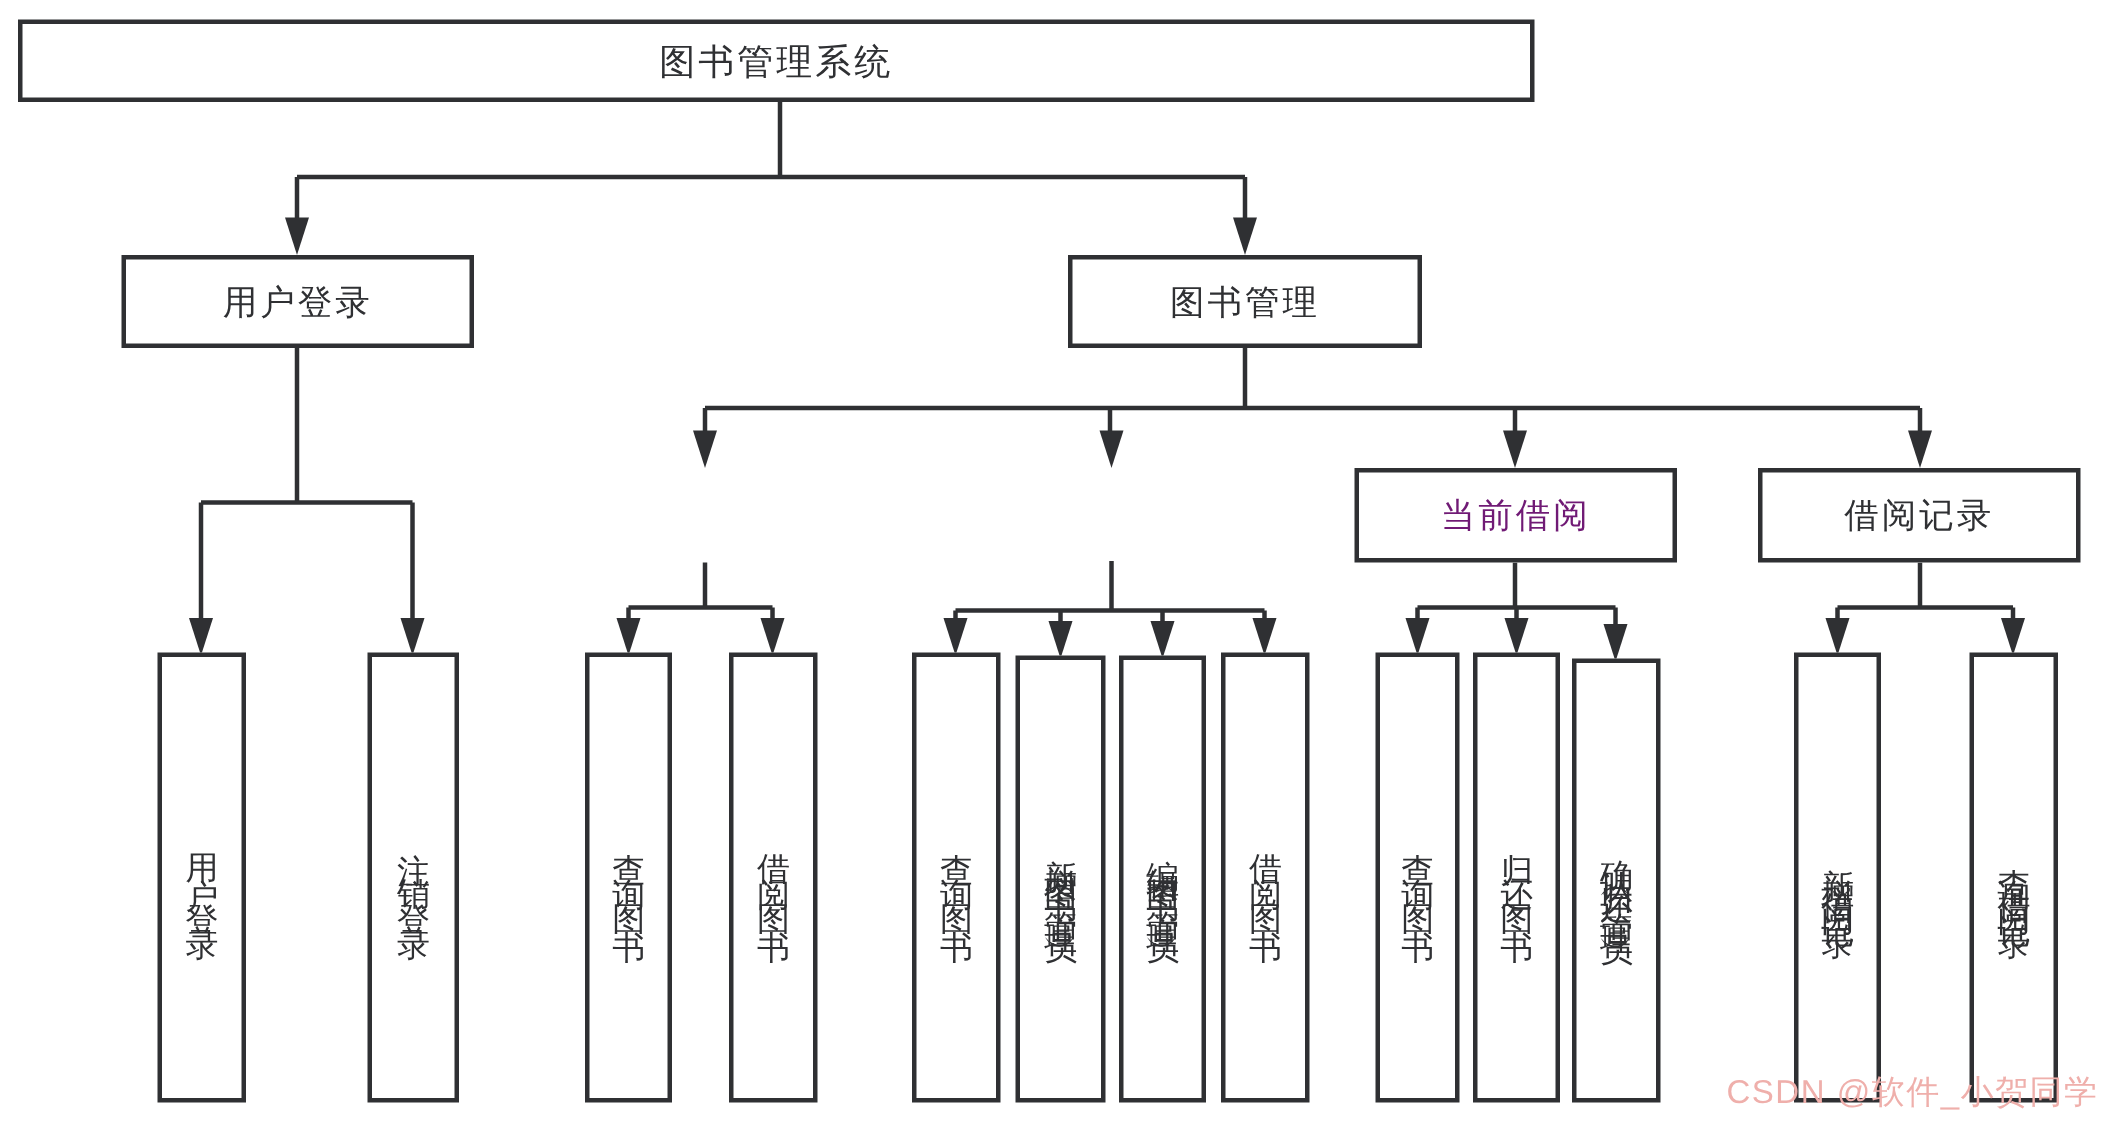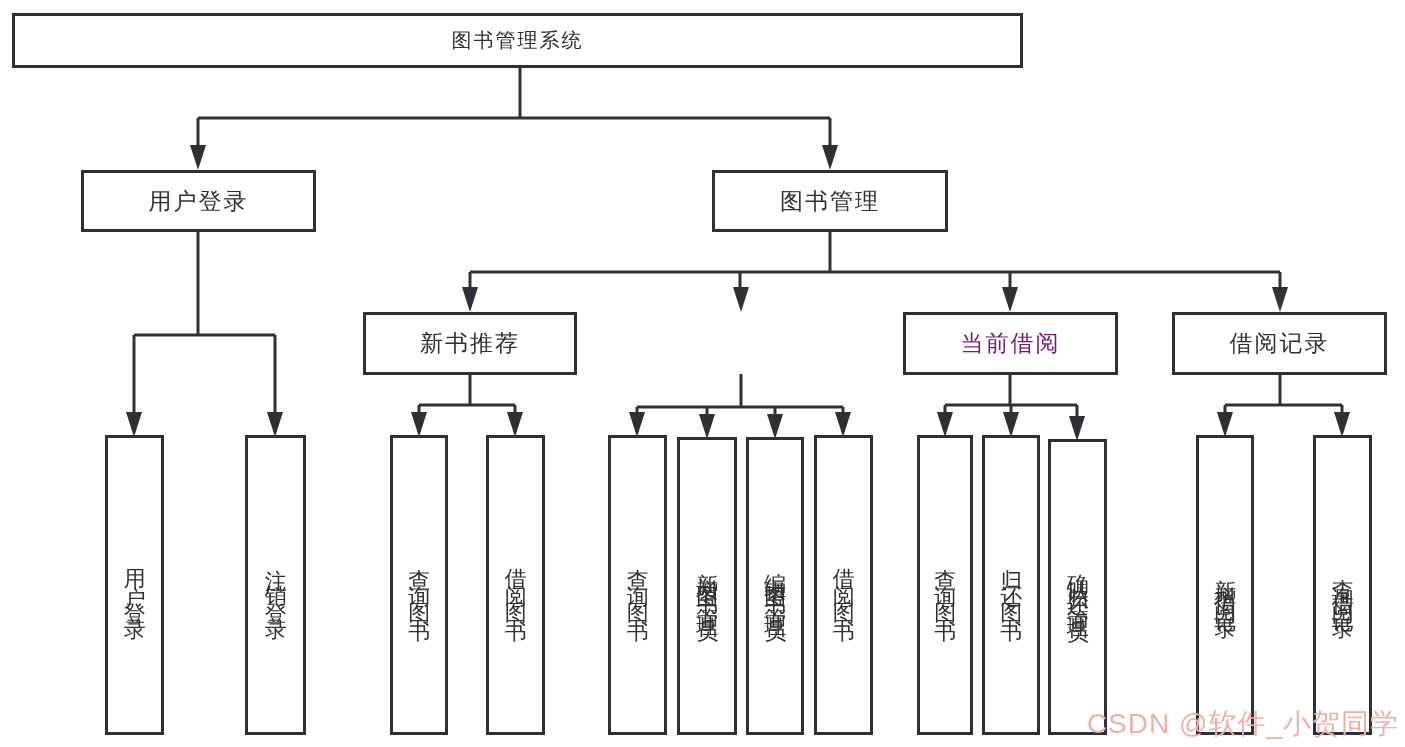--- a/index.html
+++ b/index.html
@@ -6,21 +6,21 @@
   .stage{
     position:relative;width:1405px;height:747px;background:#ffffff;
     font-family:"Liberation Sans","DejaVu Sans",sans-serif;overflow:hidden;
   }
   .connectors{position:absolute;left:0;top:0;width:1405px;height:747px;}
   .box{
     position:absolute;box-sizing:border-box;border:3px solid #2f3033;background:#ffffff;
     display:flex;align-items:center;justify-content:center;color:#2f3033;
   }
   .h-box{font-size:23px;letter-spacing:2px;white-space:nowrap;}
-  .root-box{font-size:20px;}
+  .root-box{font-size:24px;}
   .leaf span{
     writing-mode:vertical-rl;text-orientation:mixed;
     font-size:22px;line-height:1.2;color:#2f3033;
   }
   .ls4 span{letter-spacing:17px;}
   .ls6 span{letter-spacing:8px;}
   .ls9 span{letter-spacing:7px;}
   
   #b-root{left:12px;top:13px;width:1011px;height:55px;}
   #b-login{left:81px;top:170px;width:235px;height:62px;}
@@ -36,21 +36,21 @@
   #l5{left:608px;top:435px;width:59px;height:300px;}
   #l6{left:677px;top:437px;width:60px;height:298px;}
   #l7{left:746px;top:437px;width:58px;height:298px;}
   #l8{left:814px;top:435px;width:59px;height:300px;}
   #l9{left:917px;top:435px;width:56px;height:300px;}
   #l10{left:982px;top:435px;width:58px;height:300px;}
   #l11{left:1048px;top:439px;width:59px;height:296px;}
   #l12{left:1196px;top:435px;width:58px;height:300px;}
   #l13{left:1313px;top:435px;width:59px;height:300px;}
   .watermark{
-    position:absolute;right:6px;bottom:4px;font-size:28px;z-index:5;
+    position:absolute;right:6px;bottom:4px;font-size:22px;z-index:5;
     letter-spacing:1px;white-space:nowrap;
   }
 </style>
 </head>
 <body>
 
 <div class="stage">
 
   <svg class="connectors" id="connector-svg" viewBox="0 0 1405 747" xmlns="http://www.w3.org/2000/svg">
       <line x1="520" y1="68" x2="520" y2="118" stroke="#2f3033" stroke-width="3"></line>
@@ -111,23 +111,20 @@
     <span>图书管理系统</span>
   </div>
 
   <div class="box h-box" id="b-login" style="border-color: rgb(47, 48, 51); color: rgb(47, 48, 51);">
     <span>用户登录</span>
   </div>
   <div class="box h-box" id="b-mgmt" style="border-color: rgb(47, 48, 51); color: rgb(47, 48, 51); align-items: center;">
     <span>图书管理</span>
   </div>
 
-  <div class="box h-box" id="b-rec" style="border-color: rgb(47, 48, 51); color: rgb(47, 48, 51);">
-    <span>新书推荐</span>
-  </div>
   <div class="box h-box" id="b-cur" style="border-color: rgb(47, 48, 51); color: #701a75;">
     <span>当前借阅</span>
   </div>
   <div class="box h-box" id="b-recd" style="border-color: rgb(47, 48, 51); color: rgb(47, 48, 51);">
     <span>借阅记录</span>
   </div>
 
   <div class="box leaf ls4" id="l1" style="border-color: rgb(47, 48, 51); color: rgb(47, 48, 51);">
     <span>用户登录</span>
   </div>

